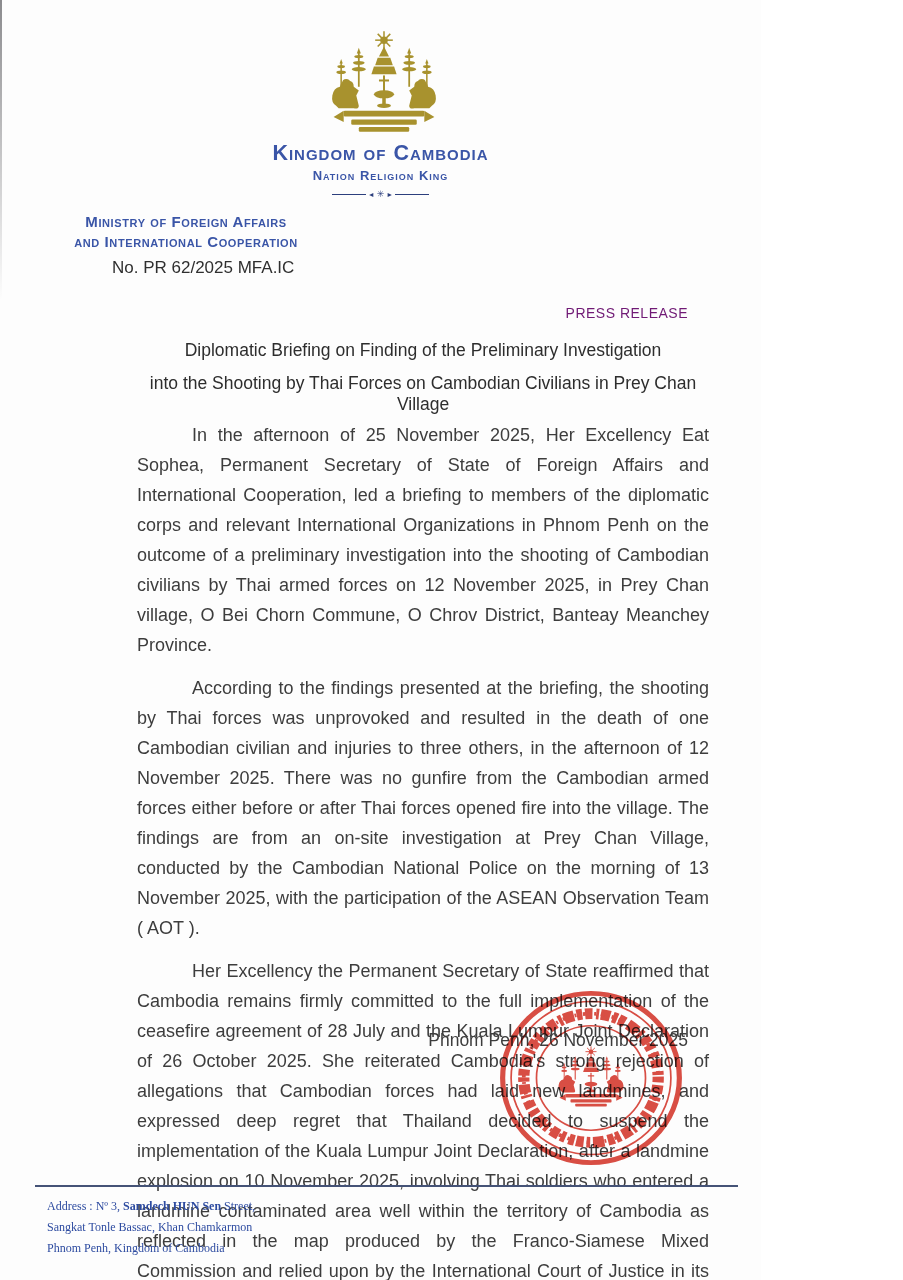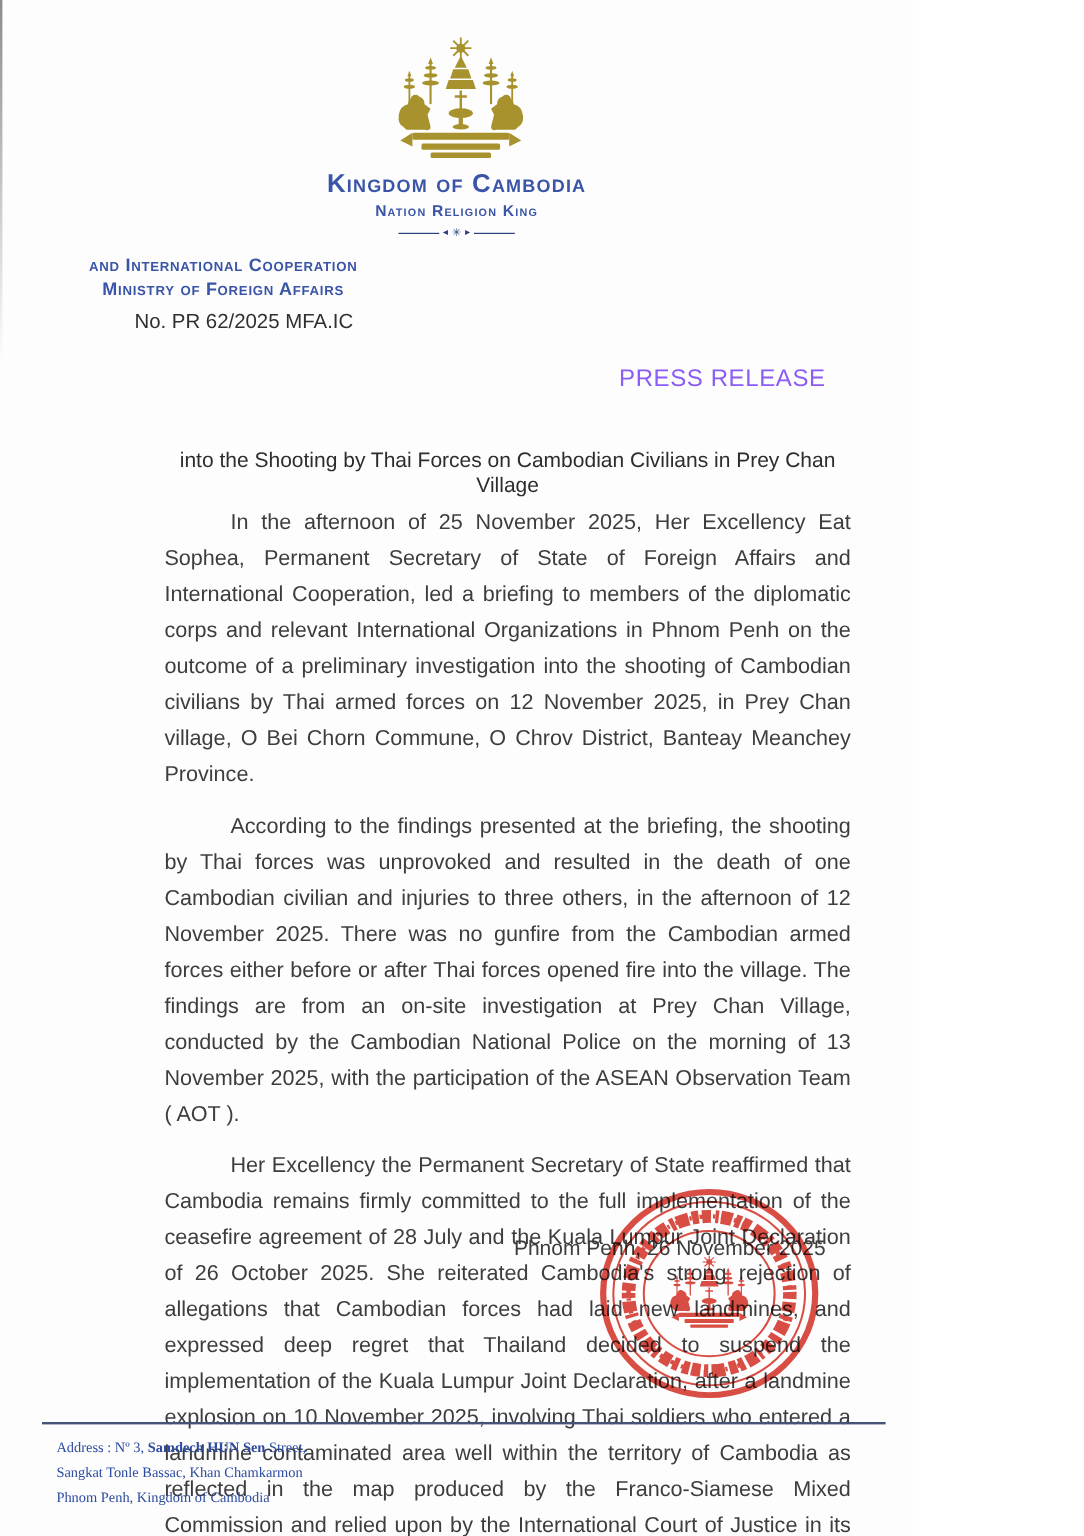--- a/index.html
+++ b/index.html
@@ -35,21 +35,21 @@
   .ornament .glyph.star{font-size:9px;line-height:9px;}
   .ministry-name{
     position:absolute;left:42px;top:212px;width:288px;text-align:center;
     font-variant:small-caps;font-weight:bold;font-size:15px;line-height:19.5px;
     color:#3a55a7;letter-spacing:.6px;
   }
   .reference-number{
     position:absolute;left:95px;top:258px;font-size:17px;color:#2f2f2f;margin-left:17px;
   }
   .press-release-label{
-    position:absolute;right:73px;top:305px;font-size:20px;color:#8b5cf6;
+    position:absolute;right:73px;top:305px;font-size:14px;color:#701a75;
     letter-spacing:.5px;
   }
   .doc-title{
     position:absolute;left:137px;right:52px;text-align:center;
     font-size:17.5px;color:#2d2d2d;
   }
   .doc-title.l1{top:340px;}
   .doc-title.l2{top:373px;}
   .body-text{
     position:absolute;left:137px;right:52px;top:420px;
@@ -164,28 +164,29 @@
 
   <div class="ornament">
     <span class="bar"></span>
     <span class="glyph">◄</span>
     <span class="glyph star">✳</span>
     <span class="glyph">►</span>
     <span class="bar"></span>
   </div>
 
   <div class="ministry-name">
+    <div>Ministry of Foreign Affairs</div>
     <div>and International Cooperation</div>
-    <div>Ministry of Foreign Affairs</div>
   </div>
 
   <div class="reference-number">No. PR 62/2025 MFA.IC</div>
 
   <div class="press-release-label">PRESS RELEASE</div>
 
+  <div class="doc-title l1">Diplomatic Briefing on Finding of the Preliminary Investigation</div>
   <div class="doc-title l2">into the Shooting by Thai Forces on Cambodian Civilians in Prey Chan Village</div>
 
   <div class="body-text">
     <p>In the afternoon of 25 November 2025, Her Excellency Eat Sophea, Permanent Secretary of State of Foreign Affairs and International Cooperation, led a briefing to members of the diplomatic corps and relevant International Organizations in Phnom Penh on the outcome of a preliminary investigation into the shooting of Cambodian civilians by Thai armed forces on 12 November 2025, in Prey Chan village, O Bei Chorn Commune, O Chrov District, Banteay Meanchey Province.</p>
     <p>According to the findings presented at the briefing, the shooting by Thai forces was unprovoked and resulted in the death of one Cambodian civilian and injuries to three others, in the afternoon of 12 November 2025. There was no gunfire from the Cambodian armed forces either before or after Thai forces opened fire into the village. The findings are from an on-site investigation at Prey Chan Village, conducted by the Cambodian National Police on the morning of 13 November 2025, with the participation of the ASEAN Observation Team ( AOT ).</p>
     <p>Her Excellency the Permanent Secretary of State reaffirmed that Cambodia remains firmly committed to the full implementation of the ceasefire agreement of 28 July and the Kuala Lumpur Joint Declaration of 26 October 2025. She reiterated Cambodia's strong rejection of allegations that Cambodian forces had laid new landmines, and expressed deep regret that Thailand decided to suspend the implementation of the Kuala Lumpur Joint Declaration, after a landmine explosion on 10 November 2025, involving Thai soldiers who entered a landmine contaminated area well within the territory of Cambodia as reflected in the map produced by the Franco-Siamese Mixed Commission and relied upon by the International Court of Justice in its 1962 and 2013 judgments.</p>
   </div>
 
   <div class="dateline">Phnom Penh, 26 November 2025</div>
 

